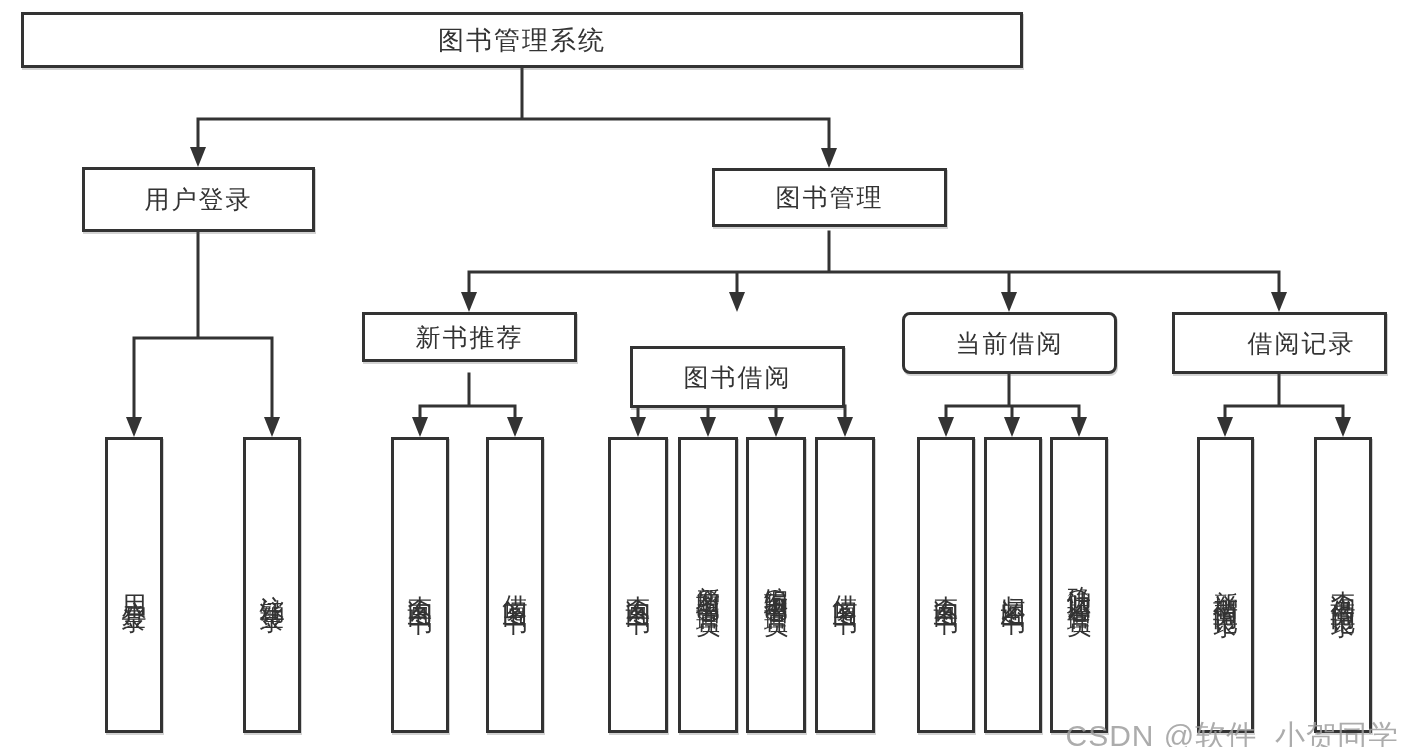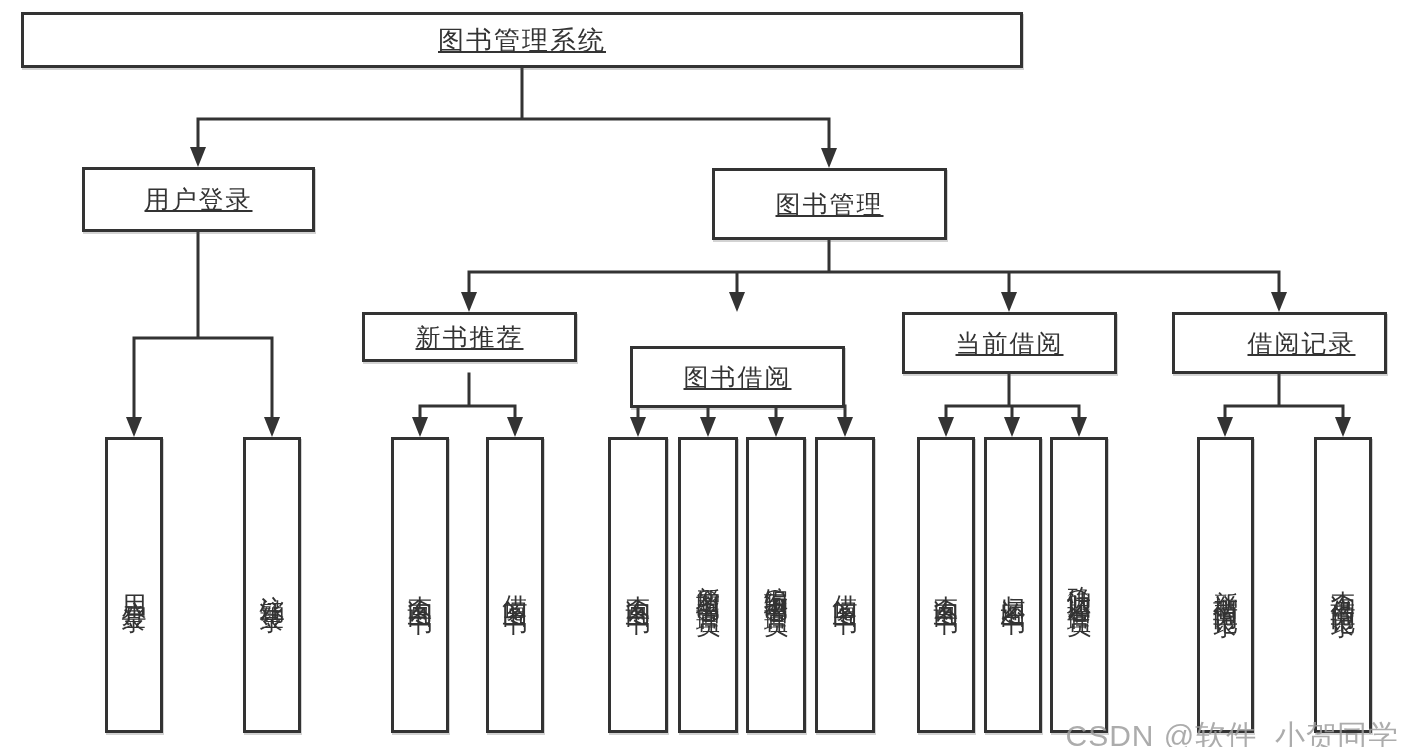--- a/index.html
+++ b/index.html
@@ -26,21 +26,20 @@
     align-items: center;
     justify-content: center;
     box-sizing: border-box;
     color: #333333;
   }
   .hlabel {
     font-size: 25px;
     letter-spacing: 2px;
     color: #333333;
     white-space: nowrap;
-    text-decoration: underline;
   }
   .root-label { font-size: 26px; }
   .vlabel {
     writing-mode: vertical-rl;
     text-orientation: mixed;
     font-size: 25px;
     letter-spacing: 5px;
     line-height: 1;
     color: #333333;
     white-space: nowrap;
@@ -111,31 +110,31 @@
     </g>
   </svg>
 
   <div class="node" style="left:21px; top:12px; width:1002px; height:56px;">
     <span class="hlabel root-label">图书管理系统</span>
   </div>
 
   <div class="node" style="left:82px; top:167px; width:233px; height:65px;">
     <span class="hlabel">用户登录</span>
   </div>
-  <div class="node" style="left:712px; top:168px; width:235px; height:72px;">
+  <div class="node" style="left:712px; top:168px; width:235px; height:59px;">
     <span class="hlabel">图书管理</span>
   </div>
 
   <div class="node" style="left:362px; top:312px; width:215px; height:50px;">
     <span class="hlabel">新书推荐</span>
   </div>
   <div class="node" style="left:630px; top:312px; width:215px; height:62px;margin-top:34px;">
     <span class="hlabel">图书借阅</span>
   </div>
-  <div class="node" style="left:902px; top:312px; width:215px; height:62px;">
+  <div class="node" style="left:902px; top:312px; width:215px; height:62px;border-radius:8px;">
     <span class="hlabel">当前借阅</span>
   </div>
   <div class="node" style="left:1172px; top:312px; width:215px; height:62px;padding-left:44px;">
     <span class="hlabel">借阅记录</span>
   </div>
 
   <div class="node" style="left:105px; top:437px; width:58px; height:296px;">
     <span class="vlabel">用户登录</span>
   </div>
   <div class="node" style="left:243px; top:437px; width:58px; height:296px;">

